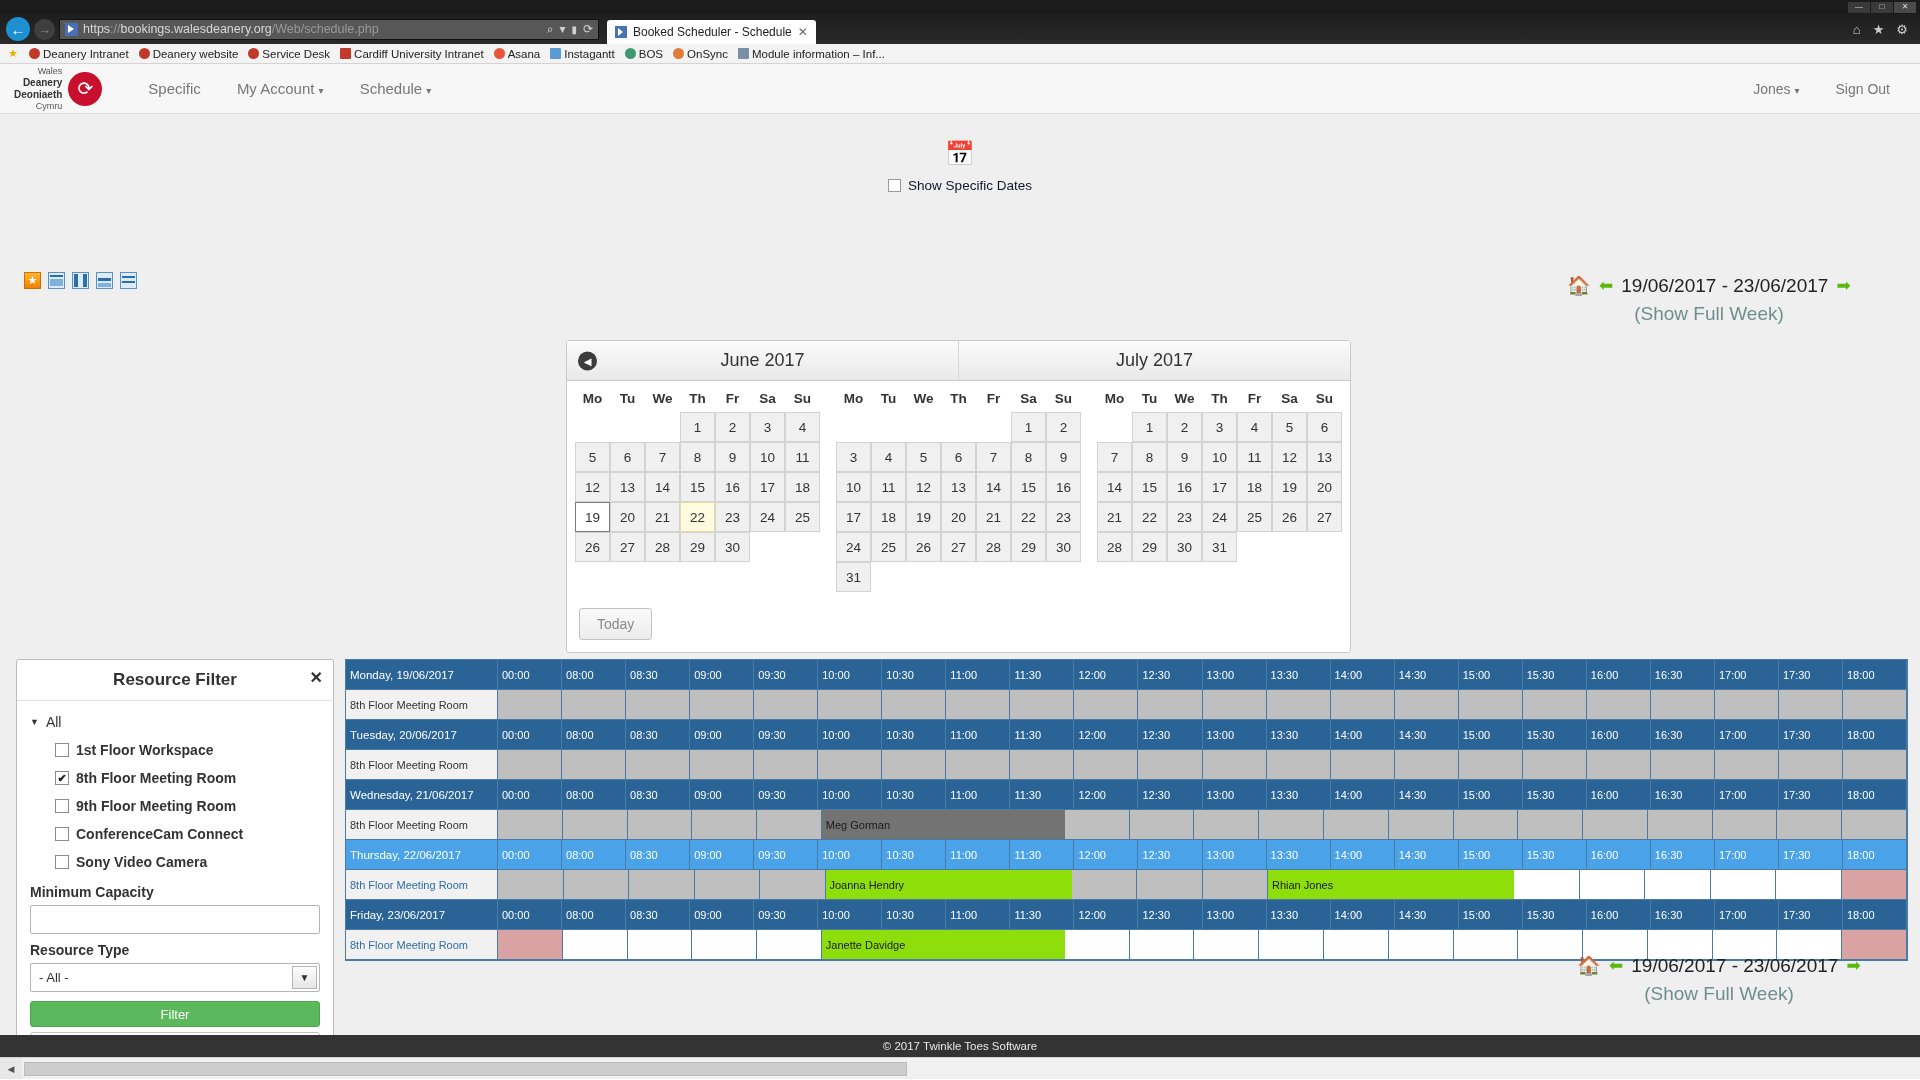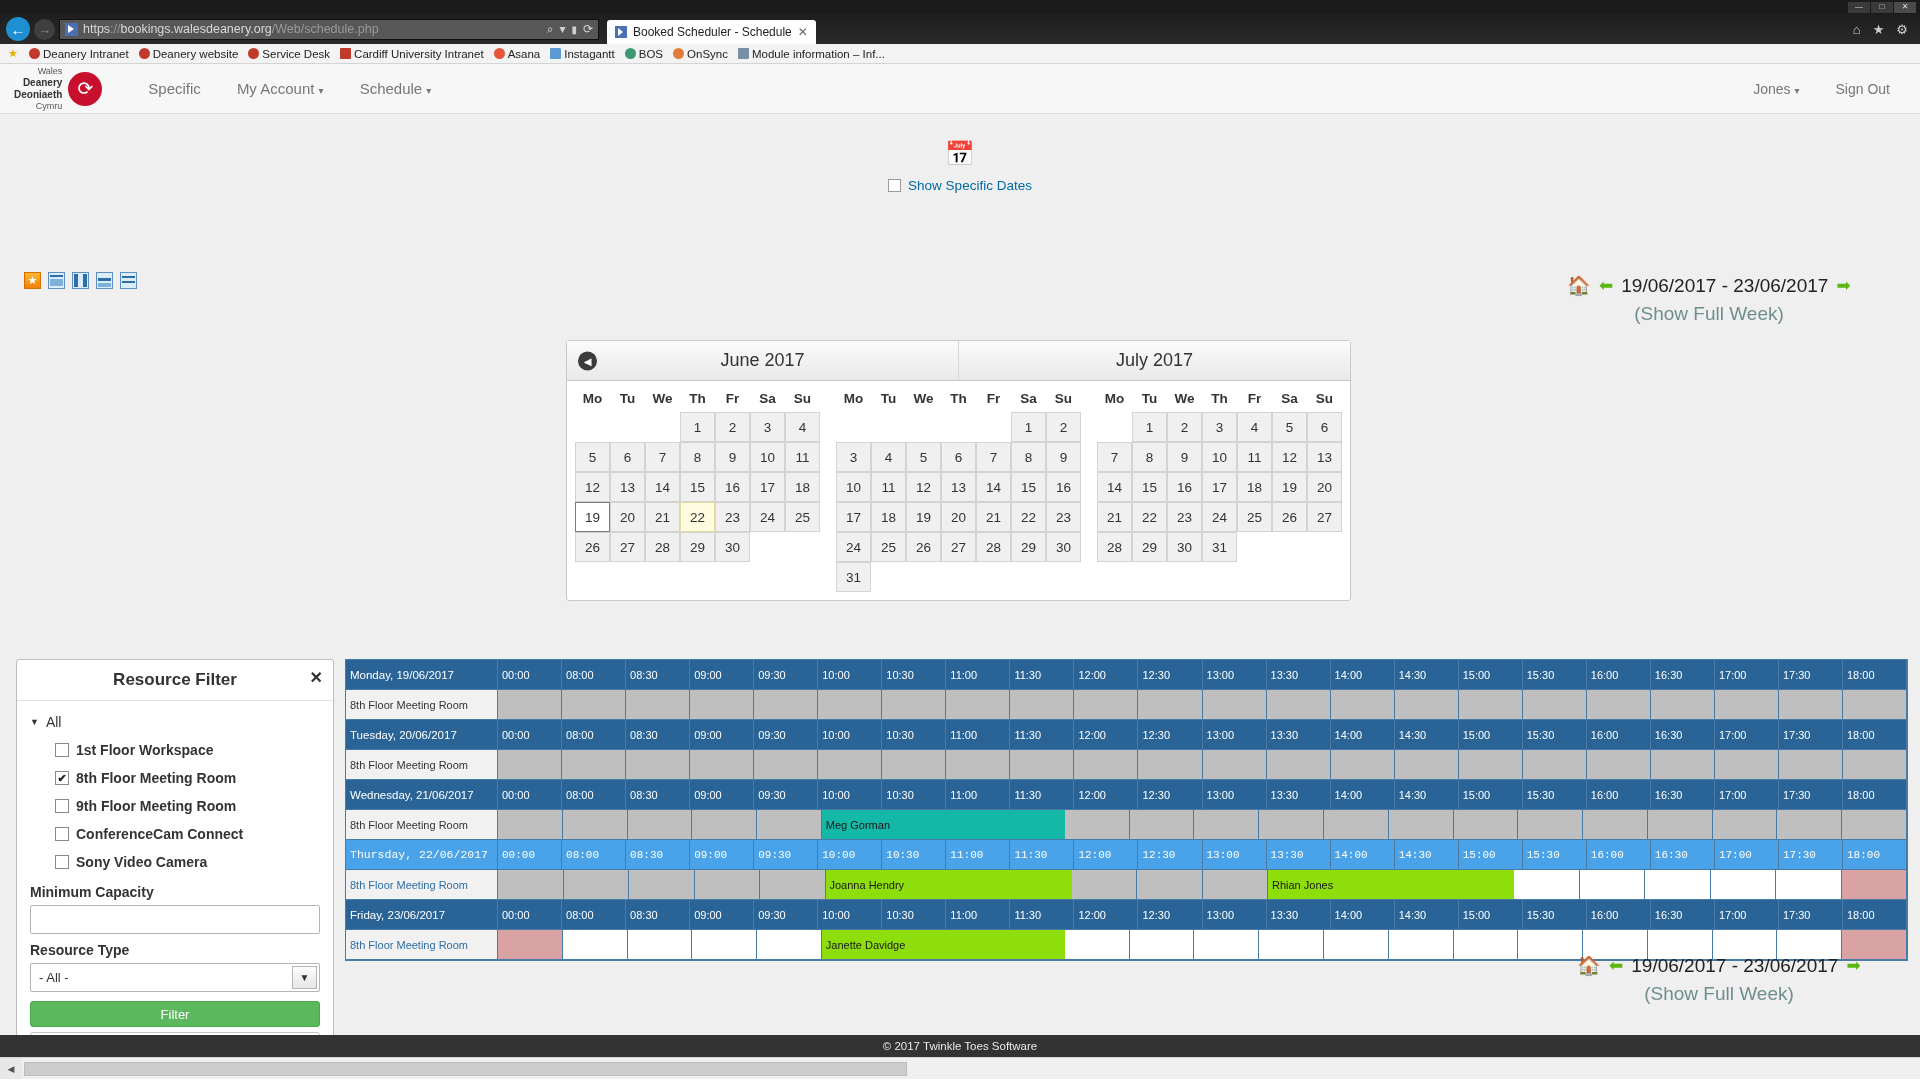--- a/index.html
+++ b/index.html
@@ -97,21 +97,21 @@
   .ti.l4 .bar{left:1px;right:1px;top:3px;height:2px;}
   .ti.l4 .bar2{position:absolute;background:#2d6ea8;left:1px;right:1px;top:8px;height:2px;}
 
   
   .page-title{
     text-align:center; font-size:30px; color:#333; font-weight:normal;
     padding-top:26px; display:flex;align-items:center;justify-content:center;gap:12px;
   }
   .cal-glyph{font-size:24px;color:#333;}
   .show-specific{
-    text-align:center;margin-top:10px;font-size:13.5px;color:#0369a1;
+    text-align:center;margin-top:10px;font-size:13.5px;color:#0f172a;
     display:flex;align-items:center;justify-content:center;gap:7px;
   }
   .cb{width:13px;height:13px;border:1px solid #9a9a9a;background:#fff;display:inline-block;}
 
   
   .datenav{position:absolute;right:46px;top:160px;text-align:center;width:330px;}
   .datenav-row{display:flex;align-items:center;justify-content:center;gap:8px;font-size:19px;color:#222;}
   .home-ico{color:#2e7fc0;font-size:19px;}
   .arr{color:#5cb811;font-size:17px;}
   .showfull{font-size:19px;color:#6f8f8f;margin-top:6px;}
@@ -200,21 +200,21 @@
     border-right:1px solid #4a7ba6;border-bottom:1px solid #4a7ba6;
     height:30px;line-height:30px;padding-left:4px;overflow:hidden;white-space:nowrap;
     flex:1 1 0;min-width:0;
   }
   .scell.label{flex:0 0 152px;}
   .dayrow .scell{background:#2a6496;color:#fff;}
   .dayrow .scell.label{background:#2e6da4;color:#fff;font-size:11.5px;}
   .dayrow.today .scell{background:#4aa3e8;color:#fff;}
   .dayrow.today .scell.label{background:#3d9ae0;}
   .dayrow .scell{background:#f4f4f4;color:#333;}
-  .dayrow.today .scell{background:#dff0fd;color:#333;font-family:Liberation Mono, monospace;}
+  .dayrow.today .scell{background:#dff0fd;color:#333;}
   .resrow .scell{background:#bfbfbf;}
   .resrow .scell.label{background:#f1f1f1;color:#333;}
   .resrow .scell.res{
     background:#8ede0c;color:#1a1a1a;border-right:none;
   }
 
   
   .footer{
     position:absolute;left:0;right:0;bottom:22px;height:22px;background:#333;color:#e8e8e8;
     font-size:11.5px;display:flex;align-items:center;justify-content:center;
@@ -504,20 +504,23 @@
             <div class="day has">25</div>
             <div class="day has">26</div>
             <div class="day has">27</div>
             <div class="day has">28</div>
             <div class="day has">29</div>
             <div class="day has">30</div>
             <div class="day has">31</div>
           </div>
         </div>
       </div>
+    <div class="cal-foot">
+      <span class="today-btn">Today</span>
+    </div>
   </div>
 
   <div class="rf">
     <div class="rf-head">
       <span>Resource Filter</span>
       <span class="rf-close">✕</span>
     </div>
     <div class="rf-body">
       <div class="rf-all">
         <span class="caret">▼</span>
@@ -683,21 +686,21 @@
         <div class="scell" style="background: rgb(42, 100, 150); color: rgb(255, 255, 255);">17:30</div>
         <div class="scell" style="background: rgb(42, 100, 150); color: rgb(255, 255, 255);">18:00</div>
       </div>
       <div class="srow resrow">
         <div class="scell label" style="background: rgb(241, 241, 241); color: rgb(51, 51, 51);">8th Floor Meeting Room</div>
         <div class="scell" style="background: rgb(191, 191, 191);"></div>
         <div class="scell" style="background: rgb(191, 191, 191);"></div>
         <div class="scell" style="background: rgb(191, 191, 191);"></div>
         <div class="scell" style="background: rgb(191, 191, 191);"></div>
         <div class="scell" style="background: rgb(191, 191, 191);"></div>
-        <div class="scell res" style="flex: 4 1 0px; background: #14b8a6;">Meg Gorman</div>
+        <div class="scell res" style="flex: 4 1 0px; background: #737373;">Meg Gorman</div>
         <div class="scell" style="background: rgb(191, 191, 191);"></div>
         <div class="scell" style="background: rgb(191, 191, 191);"></div>
         <div class="scell" style="background: rgb(191, 191, 191);"></div>
         <div class="scell" style="background: rgb(191, 191, 191);"></div>
         <div class="scell" style="background: rgb(191, 191, 191);"></div>
         <div class="scell" style="background: rgb(191, 191, 191);"></div>
         <div class="scell" style="background: rgb(191, 191, 191);"></div>
         <div class="scell" style="background: rgb(191, 191, 191);"></div>
         <div class="scell" style="background: rgb(191, 191, 191);"></div>
         <div class="scell" style="background: rgb(191, 191, 191);"></div>

